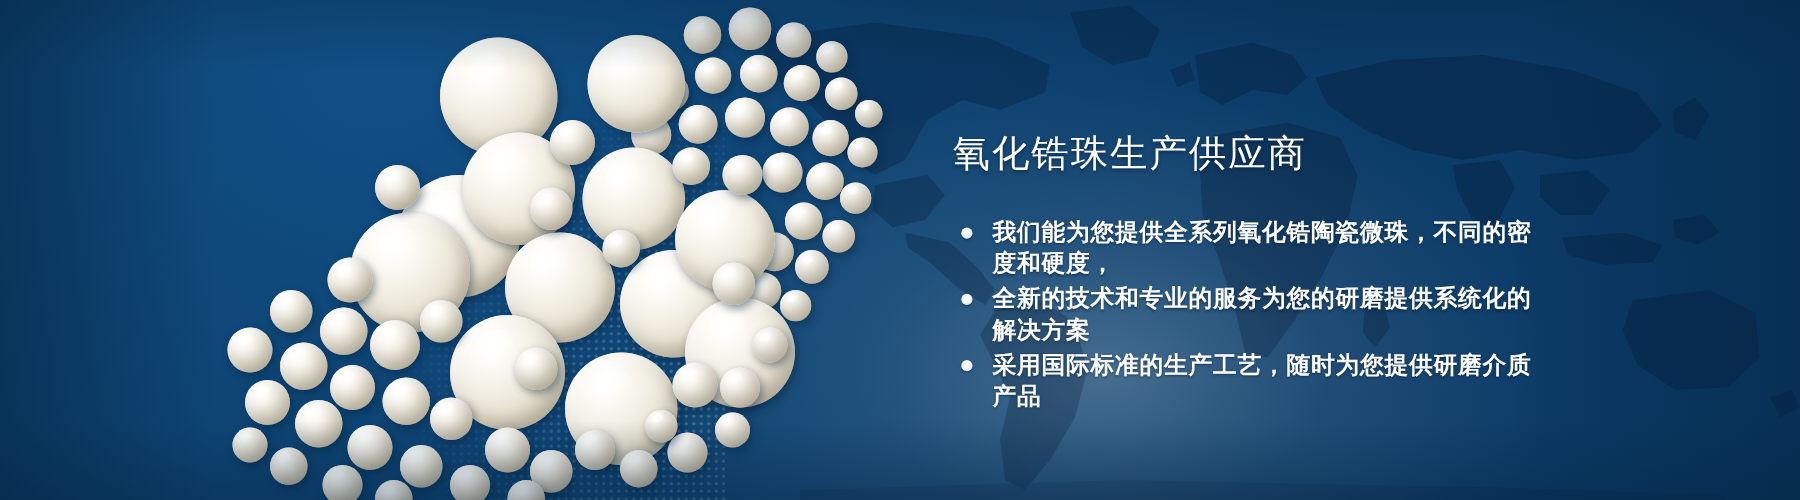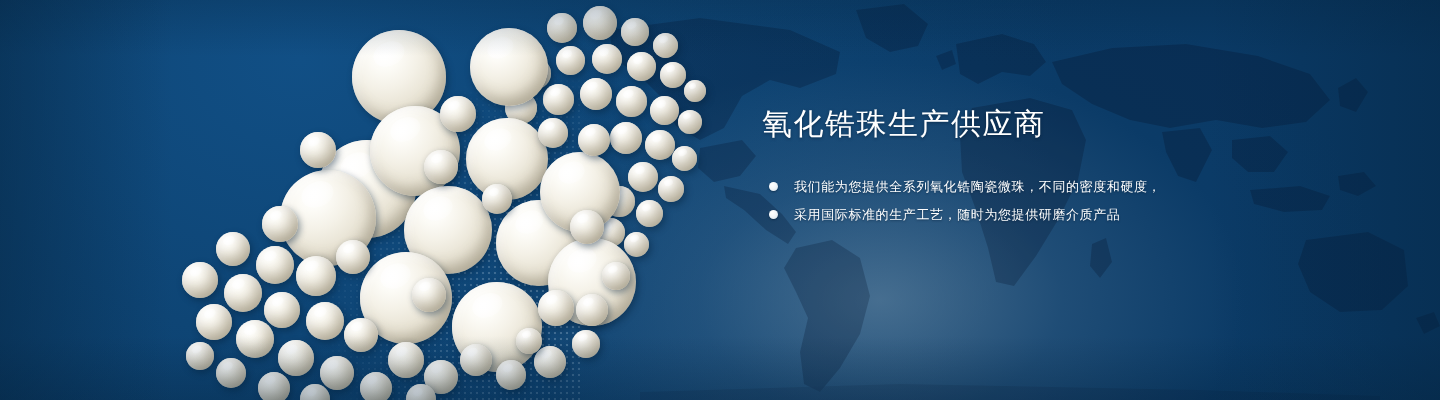--- a/index.html
+++ b/index.html
@@ -117,25 +117,26 @@
   }
   .bullets {
     list-style: none;
     margin: 0;
     padding: 0;
   }
   .bullet {
     position: relative;
     padding-left: 32px;
     color: #ffffff;
-    font-size: 13px;
+    font-size: 19px;
     line-height: 25px;
     letter-spacing: 0.6px;
     margin-bottom: 3px;
     text-shadow: 0 1px 2px rgba(2,24,45,0.5);
+    font-weight: bold;
   }
   .bullet .dot {
     position: absolute;
     left: 7px;
     top: 8px;
     width: 9px;
     height: 9px;
     border-radius: 50%;
     background: radial-gradient(circle at 35% 32%, #ffffff 0%, #f2f6f9 45%, #d3dee6 100%);
     box-shadow: 0 1px 2px rgba(2,24,45,0.45);
@@ -277,18 +278,22 @@
   <div class="content">
     <h1 class="headline">氧化锆珠生产供应商</h1>
 
     <ul class="bullets">
       <li class="bullet">
         <span class="dot"></span>
         <span>我们能为您提供全系列氧化锆陶瓷微珠，不同的密度和硬度，</span><br>
       </li>
       <li class="bullet">
         <span class="dot"></span>
+        <span>全新的技术和专业的服务为您的研磨提供系统化的解决方案</span>
+      </li>
+      <li class="bullet">
+        <span class="dot"></span>
         <span>采用国际标准的生产工艺，随时为您提供研磨介质产品</span>
       </li>
     </ul>
   </div>
 
 </div>
 
 </body></html>

